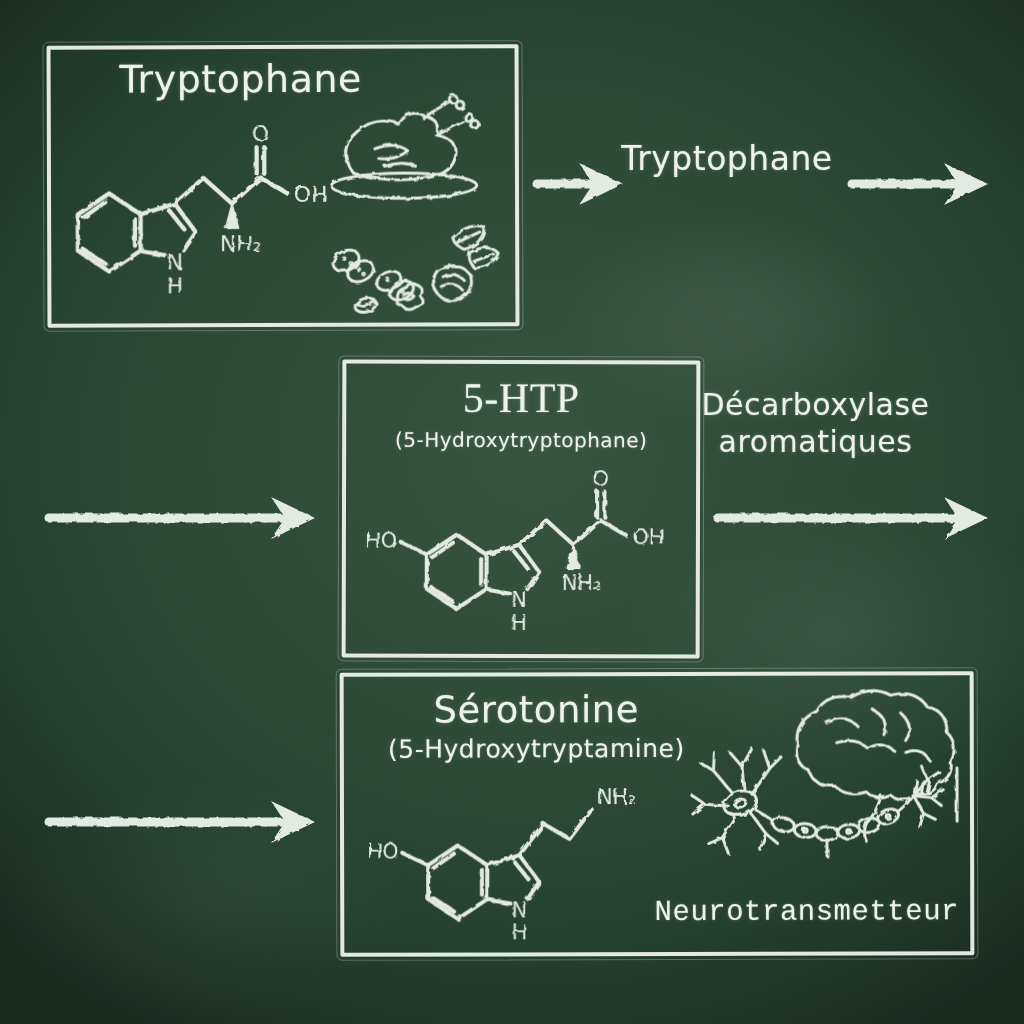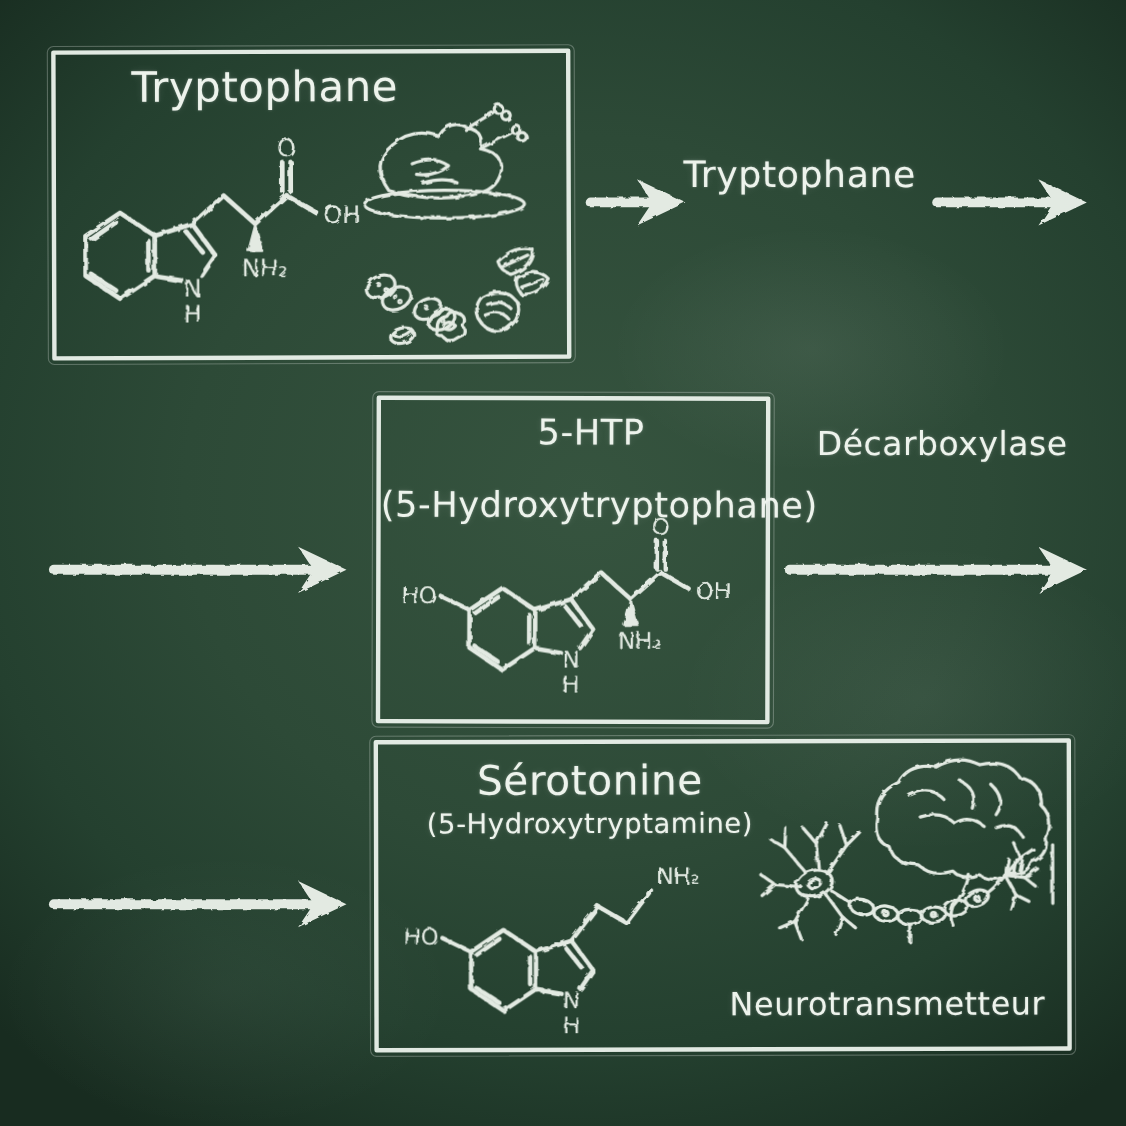--- a/index.html
+++ b/index.html
@@ -133,22 +133,22 @@
   <div class="chalk-text abs" style="left:618px;top:138px;width:218px;font-size:33px;line-height:41px;">
     <div>Tryptophane</div>
   </div>
 
   <svg class="arrow chalky abs" style="left:848px;top:158px;" width="142" height="52" viewBox="0 0 142 52">
     <line x1="4" y1="26" x2="108" y2="26"></line>
     <polygon points="140,26 96,5 110,26 96,47"></polygon>
   </svg>
 
   <div class="chalk-box" style="left:342px;top:360px;width:350px;height:290px;transform:rotate(0.15deg);">
-    <div class="chalk-text abs" style="left:16px;top:10px;width:100%;font-size:32px;">5-HTP</div>
-    <div class="chalk-text abs" style="left:0;top:76px;width:100%;font-size:32px;">(5-Hydroxytryptophane)</div>
+    <div class="chalk-text abs" style="left:0;top:10px;width:100%;font-size:42px;font-family:Liberation Serif, serif;">5-HTP</div>
+    <div class="chalk-text abs" style="left:0;top:64px;width:100%;font-size:20px;">(5-Hydroxytryptophane)</div>
 
     <svg class="mol chalky abs" style="left:4px;top:92px;" width="344" height="192" viewBox="-70 0 380 210">
       <path d="M15,108 L48,86 L81,108 L81,146 L48,168 L15,146 Z"></path>
       <path d="M21,111 L44,95"></path>
       <path d="M75,113 L75,141"></path>
       <path d="M44,160 L21,145"></path>
       <path d="M81,108 L117,97 L139,127"></path>
       <path d="M139,127 L126,146"></path>
       <path d="M107,151 L83,147"></path>
       <path d="M111,104 L127,124"></path>
@@ -160,22 +160,23 @@
       <path d="M15,108 L-14,94"></path>
       <text x="-18" y="101" font-size="23" text-anchor="end">HO</text>
       <text x="207" y="32" font-size="23" text-anchor="middle">O</text>
       <text x="242" y="96" font-size="23">OH</text>
       <text x="186" y="147" font-size="23" text-anchor="middle">NH₂</text>
       <text x="117" y="166" font-size="23" text-anchor="middle">N</text>
       <text x="117" y="191" font-size="23" text-anchor="middle">H</text>
     </svg>
   </div>
 
-  <div class="chalk-text abs" style="left:694px;top:386px;width:325px;font-size:30px;line-height:37px;">
+  <div class="chalk-text abs" style="left:653px;top:386px;width:325px;font-size:30px;line-height:37px;">
     <div>Décarboxylase</div>
+    <div>aromatiques</div>
   </div>
 
   <svg class="arrow chalky abs" style="left:45px;top:492px;" width="272" height="52" viewBox="0 0 272 52">
     <line x1="4" y1="26" x2="238" y2="26"></line>
     <polygon points="270,26 226,5 240,26 226,47"></polygon>
   </svg>
 
   <svg class="arrow chalky abs" style="left:712px;top:492px;" width="278" height="52" viewBox="0 0 278 52">
     <line x1="6" y1="26" x2="244" y2="26"></line>
     <polygon points="276,26 232,5 246,26 232,47"></polygon>
@@ -246,21 +247,21 @@
           <path d="M252,98 L246,84"></path>
           <path d="M252,98 L264,90"></path>
         <path d="M238,114 L256,116 L268,108"></path>
           <path d="M256,116 L266,124"></path>
         <path d="M238,114 L248,132 L244,146"></path>
           <path d="M248,132 L260,138"></path>
         <path d="M282,86 L282,140"></path>
       </g>
     </svg>
 
-    <div class="chalk-text abs" style="left:295px;top:220px;width:335px;font-size:29px;">Neurotransmetteur</div>
+    <div class="chalk-text abs" style="left:295px;top:220px;width:335px;font-size:29px;font-family:Liberation Mono, monospace;">Neurotransmetteur</div>
   </div>
 
   <svg class="arrow chalky abs" style="left:45px;top:796px;" width="272" height="52" viewBox="0 0 272 52">
     <line x1="4" y1="26" x2="238" y2="26"></line>
     <polygon points="270,26 226,5 240,26 226,47"></polygon>
   </svg>
 
 </div>
 
 </body></html>

